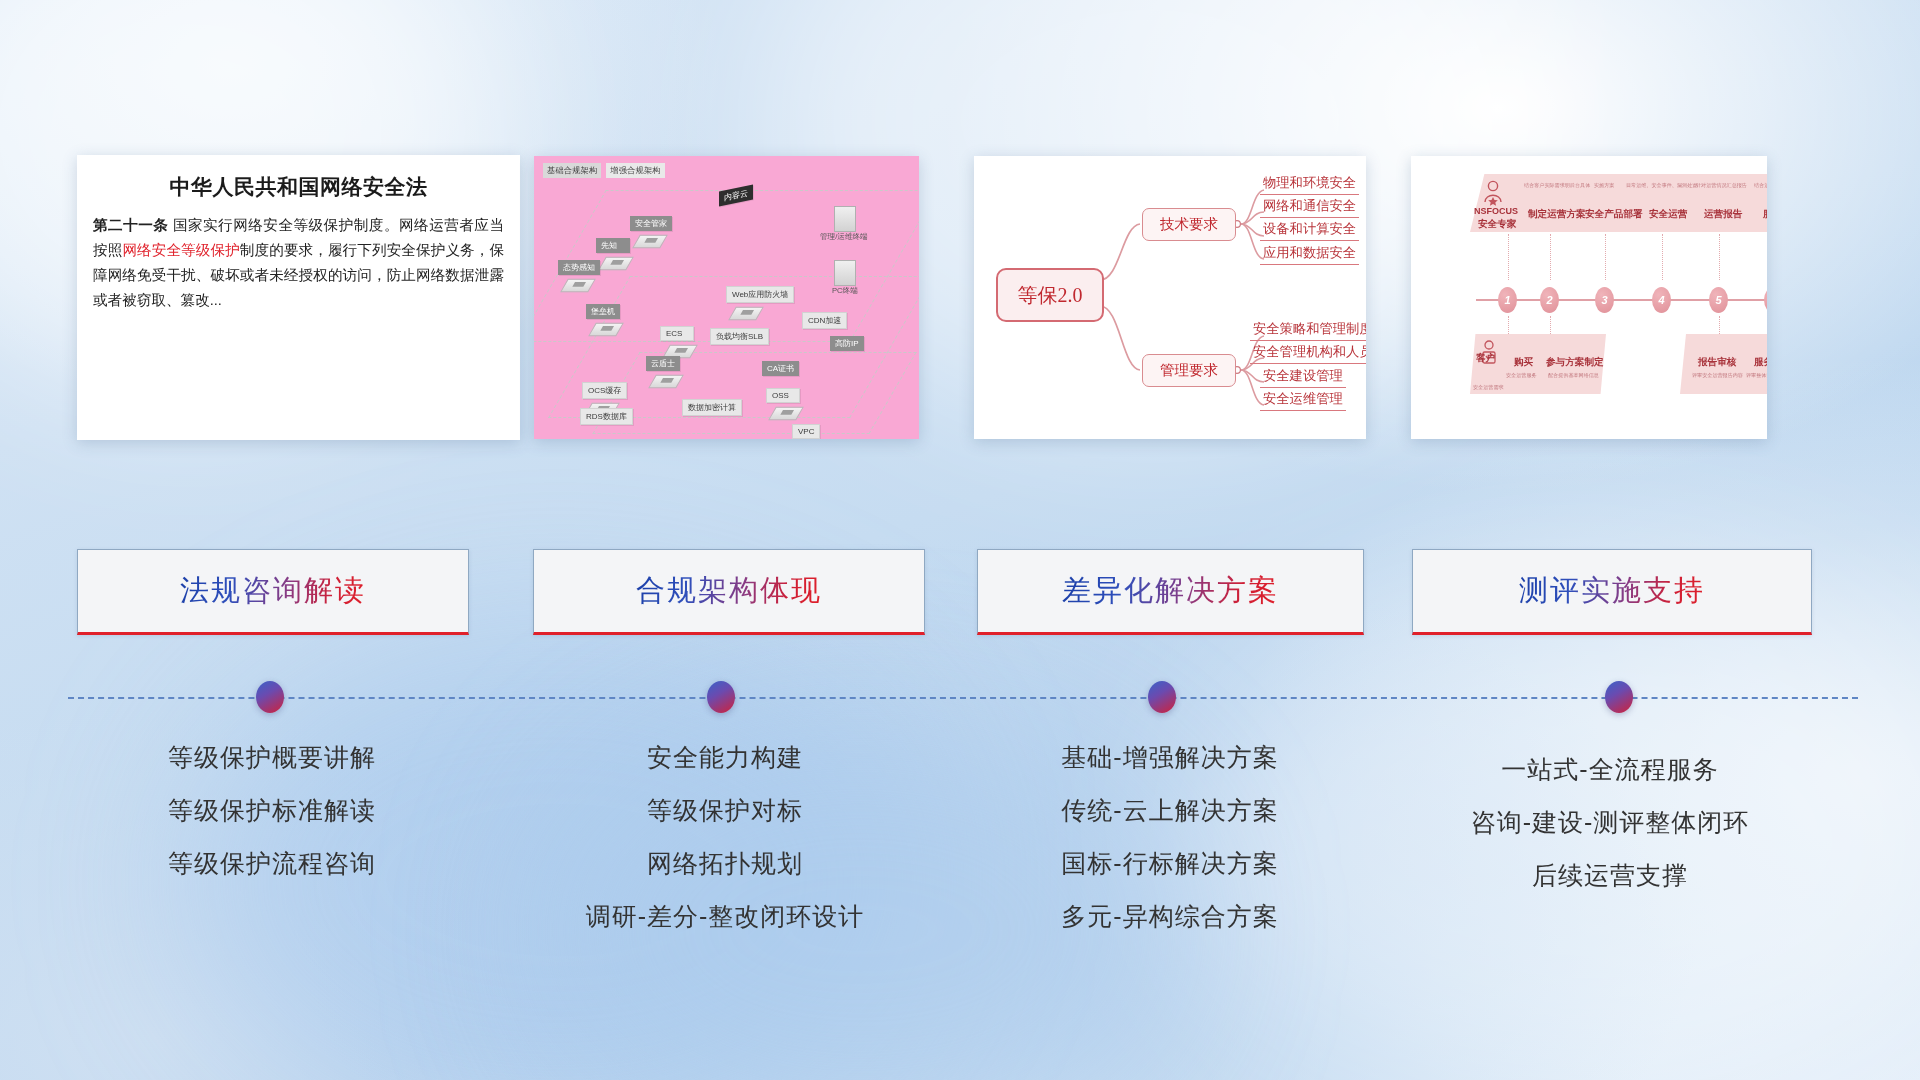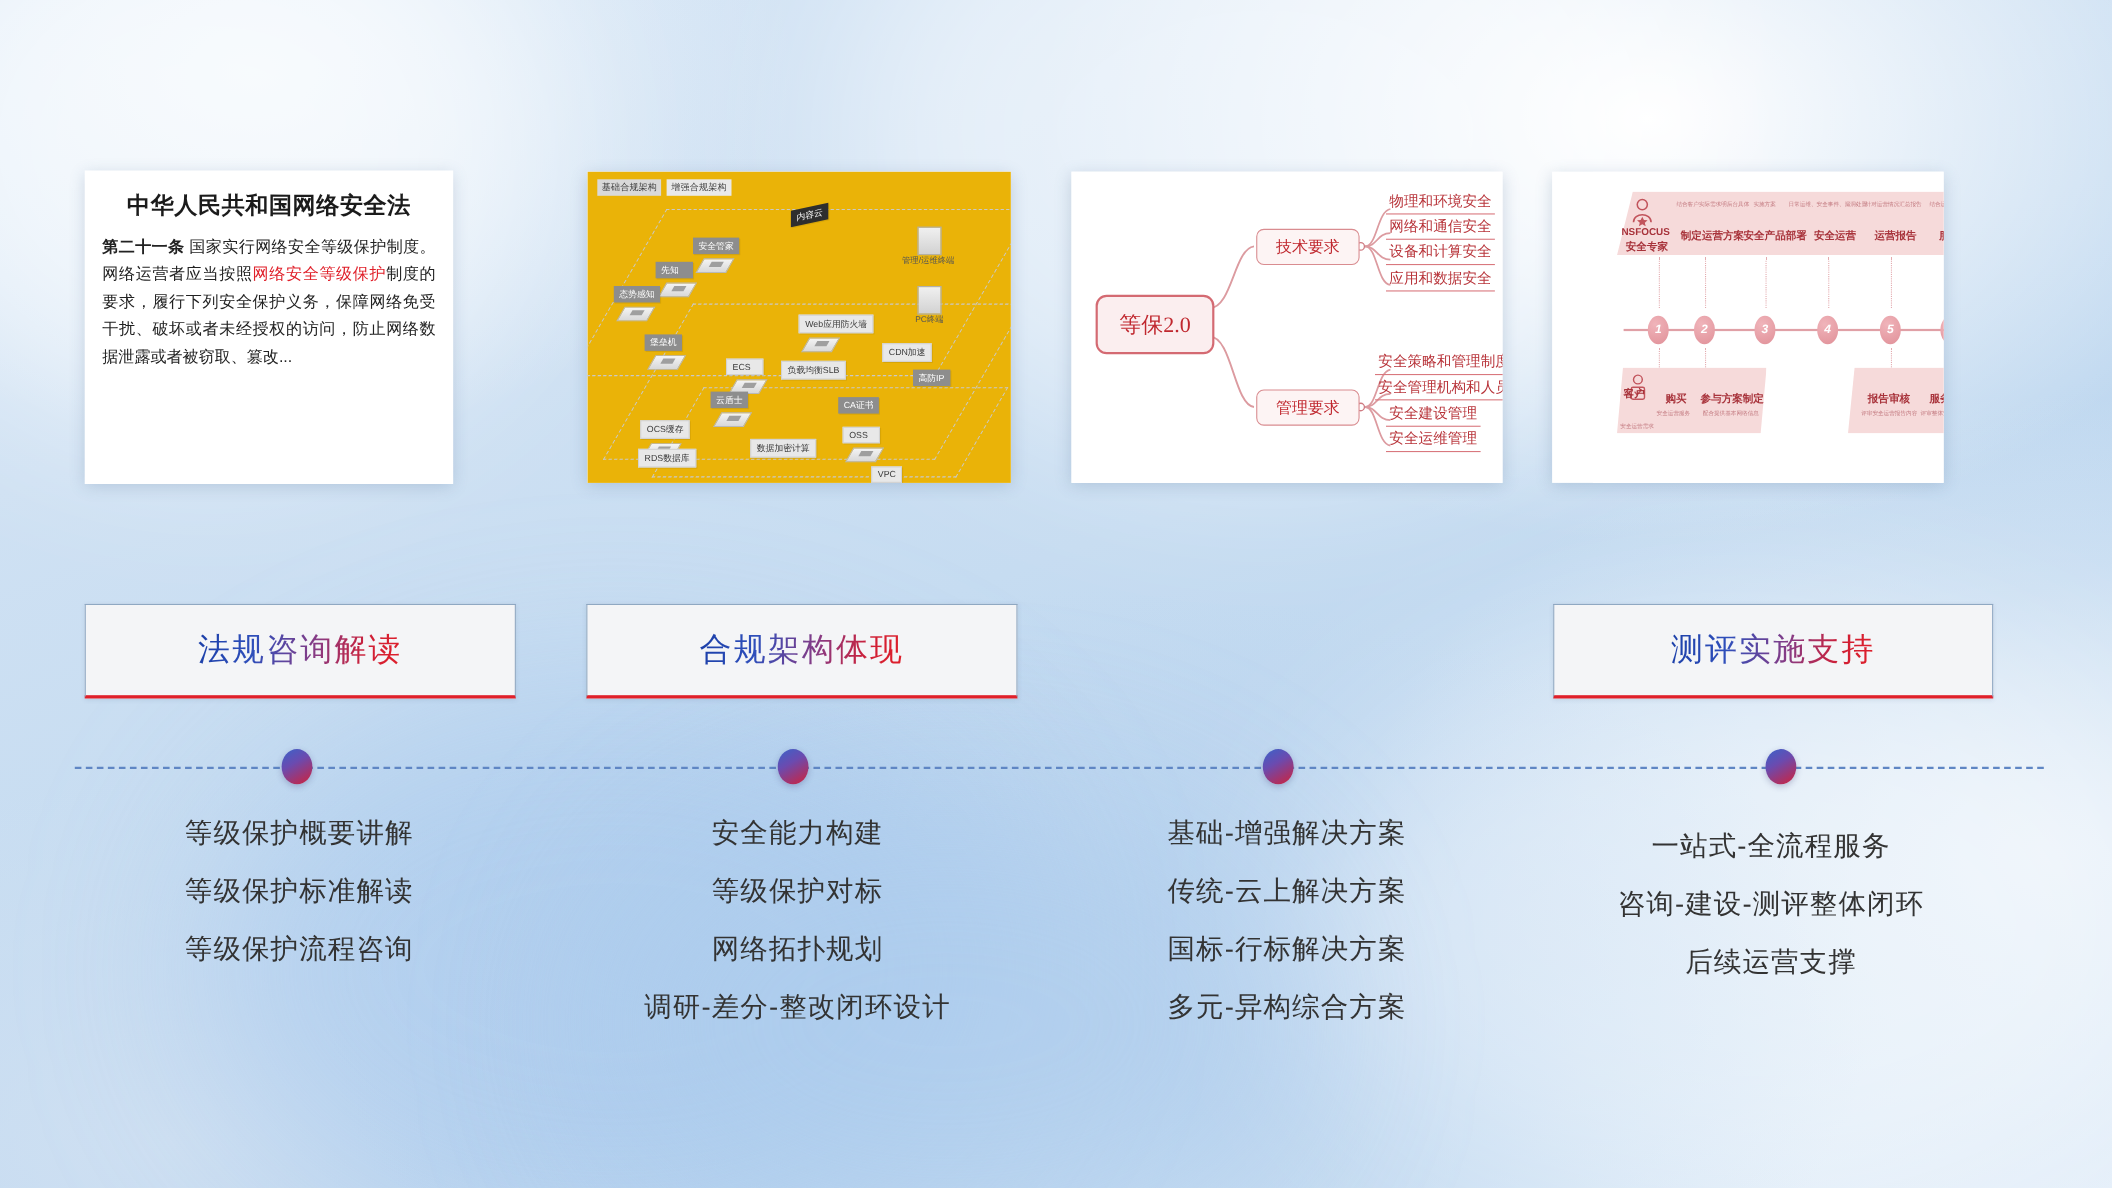--- a/index.html
+++ b/index.html
@@ -20,37 +20,37 @@
   .blob-b{left:760px;top:-180px;width:780px;height:600px;background:rgba(255,255,255,.5);}
   .blob-c{left:180px;top:620px;width:760px;height:520px;background:rgba(150,190,235,.35);}
   .blob-d{left:1180px;top:560px;width:820px;height:560px;background:rgba(255,255,255,.4);}
   .blob-e{left:540px;top:720px;width:640px;height:420px;background:rgba(176,206,238,.45);}
 
   .stage{position:absolute;inset:0;}
 
   
   .cards{position:absolute;left:0;top:0;width:1920px;height:460px;}
   .card{position:absolute;background:#fff;box-shadow:0 3px 14px rgba(60,90,130,.22);overflow:hidden;}
-  .card-1{left:77px;top:155px;width:335px;height:285px;padding:0;}
+  .card-1{left:77px;top:155px;width:443px;height:285px;padding:0;}
   .card-2{left:534px;top:156px;width:385px;height:283px;}
   .card-3{left:974px;top:156px;width:392px;height:283px;}
   .card-4{left:1411px;top:156px;width:319px;height:283px;padding-left:37px;}
 
   
   .law{padding:12px 16px 8px 16px;box-sizing:border-box;height:100%;}
   .law-title{
     text-align:center;font-weight:bold;font-size:21px;color:#1b1b1b;
     letter-spacing:.5px;margin:6px 0 12px 0;
   }
   .law-p{font-size:14.6px;line-height:1.72;color:#222;text-align:justify;margin:0 0 6px 0;}
   .law-b{font-weight:bold;}
   .law-red{color:#e0202a;}
 
   
-  .arch{position:relative;width:100%;height:100%;background:#eab308;}
+  .arch{position:relative;width:100%;height:100%;background:#f9a8d4;}
   .arch-tabs{position:absolute;left:9px;top:7px;display:flex;gap:5px;}
   .arch-tab{font-size:8.2px;color:#3e3e3e;background:#e9e9e9;padding:2px 4px;letter-spacing:.2px;}
   .arch-tab.on{background:#d9d9d9;}
   .arch-plane{position:absolute;border:1px dashed #c9c9c9;}
   .pl-1{left:28px;top:34px;width:330px;height:150px;transform:skewX(-30deg);}
   .pl-2{left:55px;top:120px;width:300px;height:140px;transform:skewX(-30deg);}
   .pl-3{left:82px;top:196px;width:275px;height:80px;transform:skewX(-30deg);}
   .node{position:absolute;}
   .nd-chip{
     font-size:8px;color:#fff;background:#8d8d8d;padding:2px 5px;white-space:nowrap;
@@ -392,20 +392,23 @@
     </div>
   </div>
 
   <div class="heads">
     <div class="headbox hb-1">
       <span>法规咨询解读</span>
     </div>
     <div class="headbox hb-2">
       <span>合规架构体现</span>
     </div>
+    <div class="headbox hb-3">
+      <span>差异化解决方案</span>
+    </div>
     <div class="headbox hb-4">
       <span>测评实施支持</span>
     </div>
 
     <div class="tl-line"></div>
     <div class="tl-dot td-1"></div>
     <div class="tl-dot td-2"></div>
     <div class="tl-dot td-3"></div>
     <div class="tl-dot td-4"></div>
 

